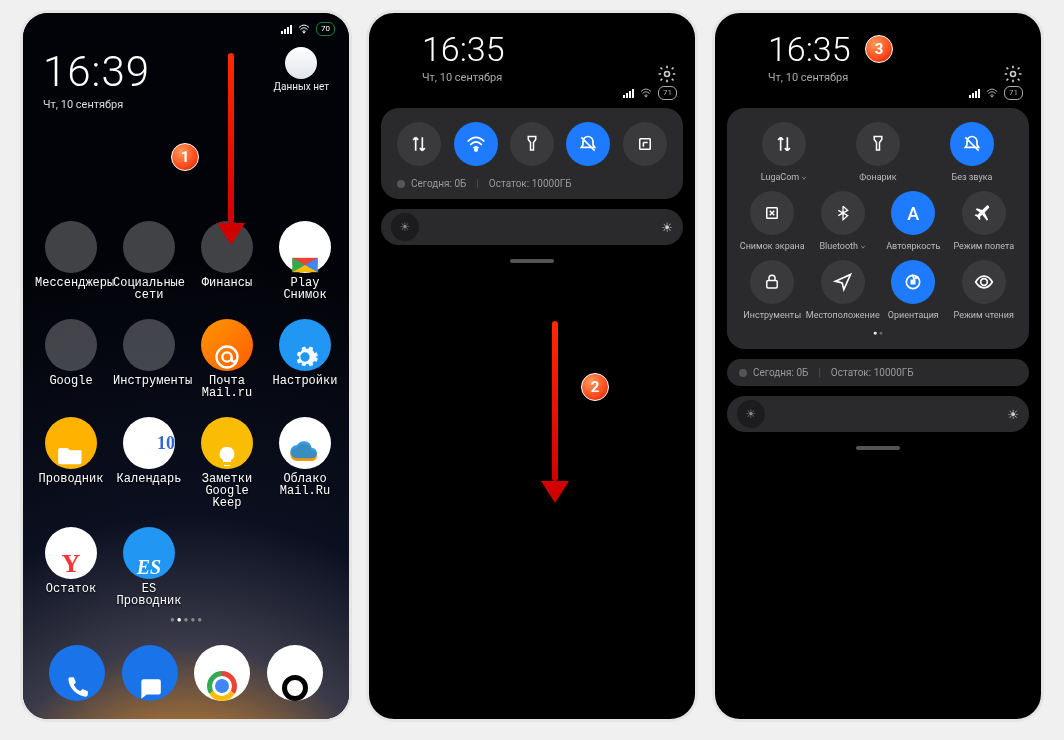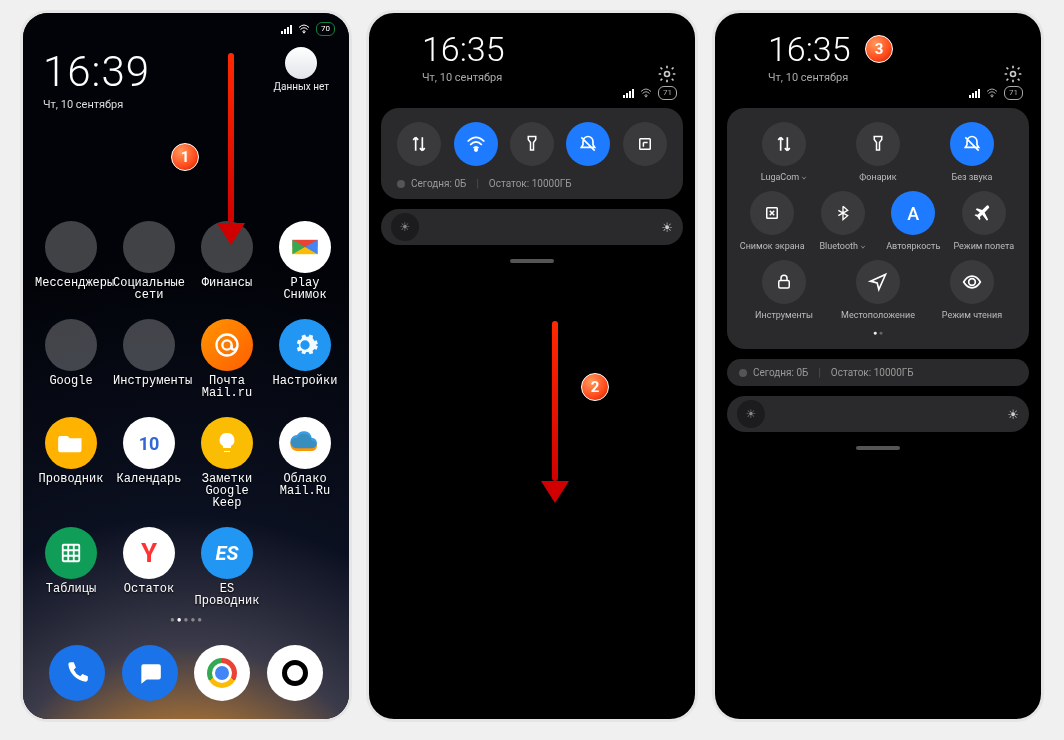--- a/index.html
+++ b/index.html
@@ -64,22 +64,23 @@
     display:grid;
     grid-template-columns: repeat(4,1fr);
     row-gap: 18px;
     column-gap: 6px;
     justify-items:center;
   }
   .app { width:72px; text-align:center; }
   .app-icon {
     width:52px;height:52px;border-radius:50%;
     margin:0 auto 4px;
-    display:flex;align-items:center;justify-content:center;
+    display:flex;align-items:flex-end;justify-content:center;
     font-size:22px;
+    font-family:Liberation Serif, serif;
   }
   .folder {
     background: rgba(255,255,255,.25);
     display:grid;grid-template-columns:repeat(3,1fr);grid-template-rows:repeat(3,1fr);
     padding:6px;gap:2px;
   }
   .folder i{background:rgba(255,255,255,.85);border-radius:2px;}
   .folder i.c1{background:#25D366;} .folder i.c2{background:#0088cc;} .folder i.c3{background:#7360f2;}
   .folder i.c4{background:#e60023;} .folder i.c5{background:#ff0000;} .folder i.c6{background:#1da1f2;}
   .folder i.c7{background:#ea4335;} .folder i.c8{background:#fbbc05;} .folder i.c9{background:#34a853;}
@@ -321,29 +322,20 @@
     <div class="app">
         <div class="app-icon ic-cloud">
           <svg width="32" height="32" viewBox="0 0 24 24">
             <path d="M6 18a5 5 0 010-10 6 6 0 0111 2 4 4 0 010 8H6z" fill="#ff9500"></path>
             <path d="M6 18a5 5 0 010-10 6 6 0 0111 2 4 4 0 010 8H6z" fill="#168de2" transform="translate(0,-2)" opacity=".85"></path>
           </svg>
         </div>
         <div class="app-label">Облако Mail.Ru</div>
       </div>
     <div class="app">
-        <div class="app-icon ic-sheets">
-          <svg width="22" height="22" viewBox="0 0 24 24" fill="#fff">
-            <rect x="3" y="3" width="18" height="18" rx="1" fill="none" stroke="#fff" stroke-width="2"></rect>
-            <path d="M3 9h18M3 15h18M9 3v18M15 3v18" stroke="#fff" stroke-width="2"></path>
-          </svg>
-        </div>
-        <div class="app-label">Таблицы</div>
-      </div>
-    <div class="app">
         <div class="app-icon ic-yandex" style="font-weight:bold;font-size:26px;">Y</div>
         <div class="app-label">Остаток</div>
       </div>
     <div class="app">
         <div class="app-icon ic-es" style="font-weight:bold;font-style:italic;font-size:20px;">ES</div>
         <div class="app-label">ES Проводник</div>
       </div>
   </div>
   <div class="pager">● <span class="active">●</span> ● ● ●</div>
   <div class="dock">
@@ -568,20 +560,32 @@
           <div class="tile-btn">
             <svg width="20" height="20" viewBox="0 0 24 24" fill="none" stroke="#fff" stroke-width="2">
               <path d="M3 11l18-8-8 18-2-8-8-2z"></path>
             </svg>
           </div>
           <div class="tile-label tile-sub">
             <span>Местоположение</span>
           </div>
         </div>
         <div class="tile">
+          <div class="tile-btn on">
+            <svg width="20" height="20" viewBox="0 0 24 24" fill="none" stroke="#fff" stroke-width="2">
+              <circle cx="12" cy="12" r="8"></circle>
+              <path d="M12 8v4M8 4l4 4 4-4" transform="rotate(20 12 12)"></path>
+              <rect x="10" y="10" width="4" height="4" fill="#fff"></rect>
+            </svg>
+          </div>
+          <div class="tile-label tile-sub">
+            <span>Ориентация</span>
+          </div>
+        </div>
+        <div class="tile">
           <div class="tile-btn">
             <svg width="20" height="20" viewBox="0 0 24 24" fill="none" stroke="#fff" stroke-width="2">
               <circle cx="12" cy="12" r="4"></circle>
               <path d="M2 12c3-5 7-7 10-7s7 2 10 7c-3 5-7 7-10 7s-7-2-10-7z"></path>
             </svg>
           </div>
           <div class="tile-label tile-sub">
             <span>Режим чтения</span>
           </div>
         </div>

